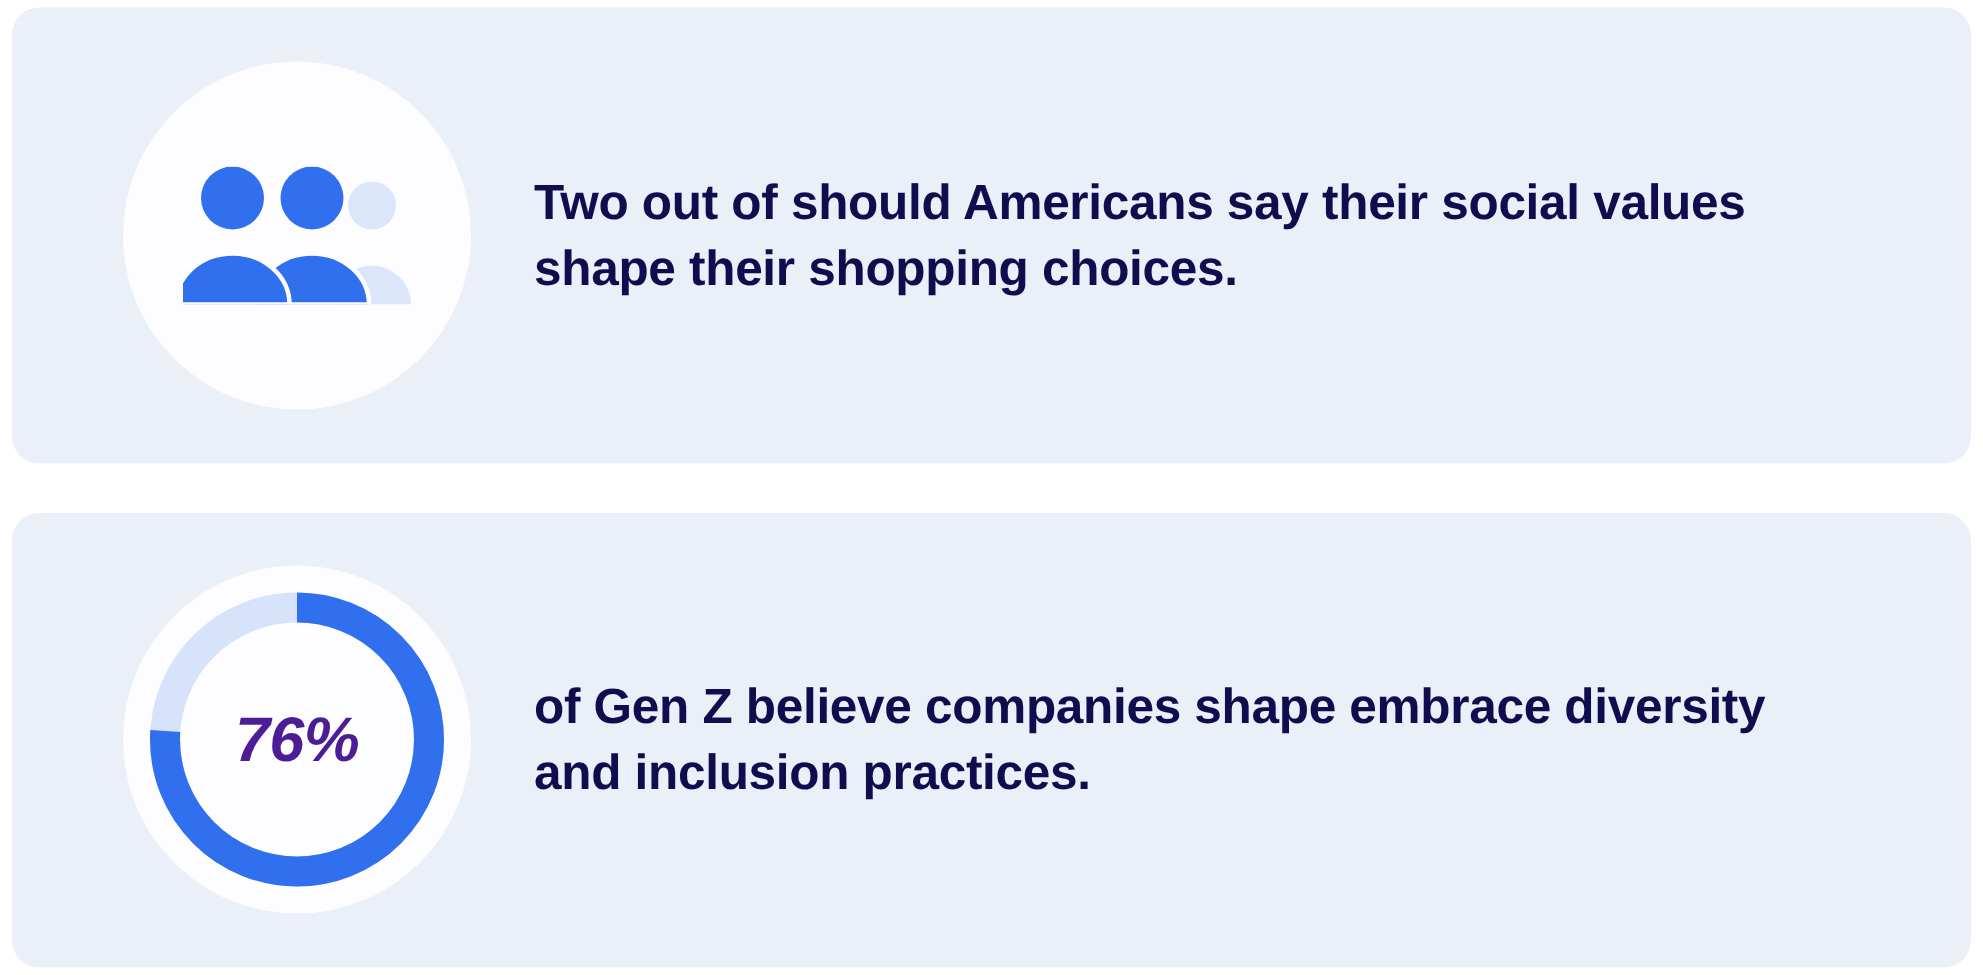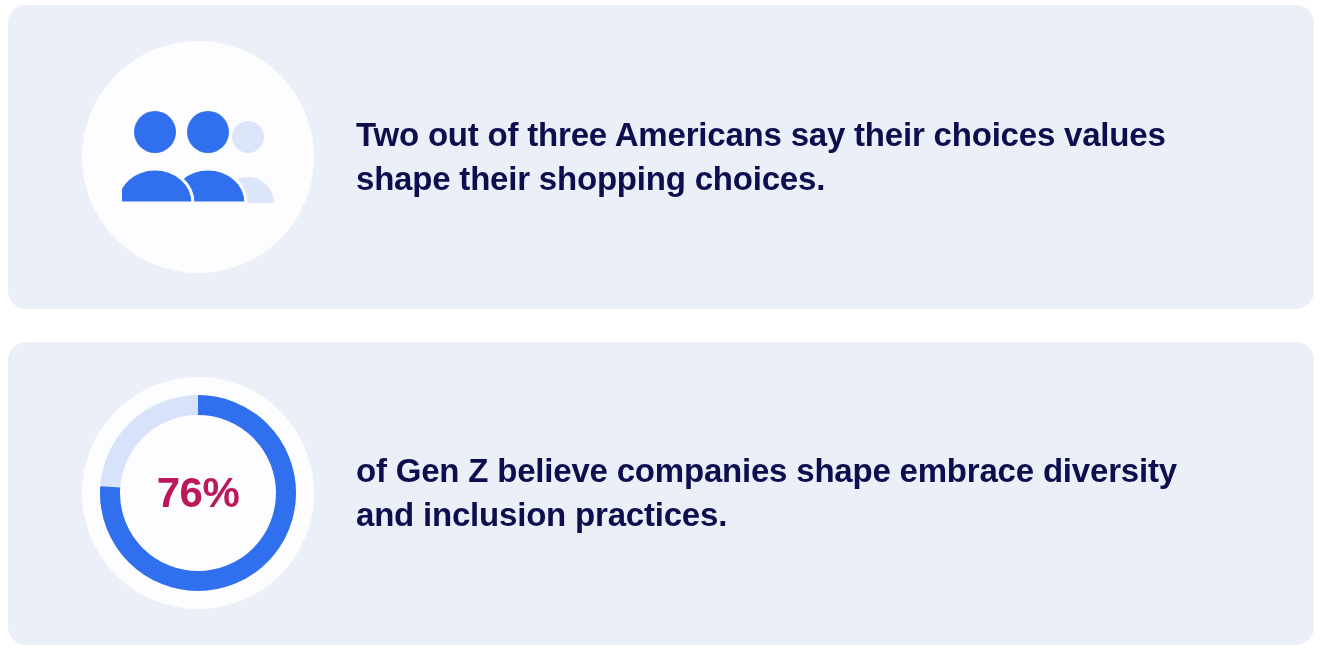--- a/index.html
+++ b/index.html
@@ -70,23 +70,24 @@
     inset: 0;
     width: 232px;
     height: 232px;
     transform: rotate(-90deg);
   }
 
   .donut-value {
     position: relative;
     font-size: 42px;
     font-weight: bold;
-    color: #be185d;
+    color: #4c1d95;
     letter-spacing: -0.5px;
     line-height: 1;
+    font-style: italic;
   }
 
   .card-text {
     flex: 1 1 auto;
     margin-left: 42px;
     font-size: 33px;
     font-weight: bold;
     line-height: 1.34;
     color: #0e0e4f;
     letter-spacing: -0.2px;
@@ -106,21 +107,21 @@
         <circle cx="126" cy="26" r="16" fill="#dbe6fb"></circle>
         <path d="M100 92 a26 26 0 0 1 52 0 z" fill="#dbe6fb"></path>
 
         <circle cx="86" cy="21" r="21" fill="#306fee"></circle>
         <path d="M48 92 a38 34 0 0 1 76 0 z" fill="#306fee" stroke="#fdfdff" stroke-width="3"></path>
 
         <circle cx="33" cy="21" r="21" fill="#306fee"></circle>
         <path d="M-5 92 a38 34 0 0 1 76 0 z" fill="#306fee" stroke="#fdfdff" stroke-width="3"></path>
       </svg>
     </div>
-    <p class="card-text">Two out of three Americans say their choices values shape their shopping choices.</p>
+    <p class="card-text">Two out of should Americans say their social values shape their shopping choices.</p>
   </section>
 
   <section class="stat-card">
     <div class="card-visual">
       <div class="visual-disc"></div>
       <div class="donut-wrap">
         <svg class="donut-svg" viewBox="0 0 232 232" aria-hidden="true">
 
           <circle id="donut-track" cx="116" cy="116" r="88" fill="none" stroke="#d6e3fa" stroke-width="20"></circle>
 

